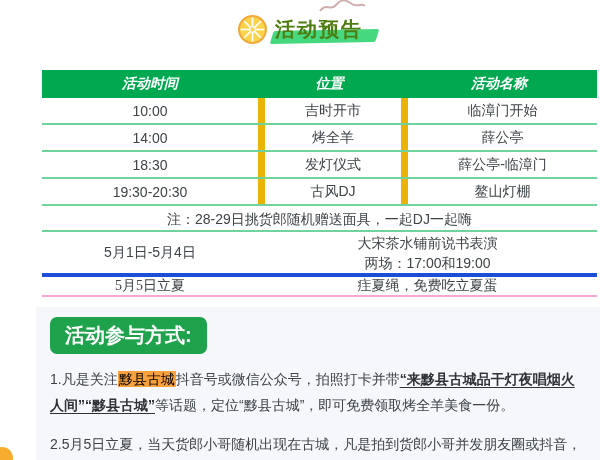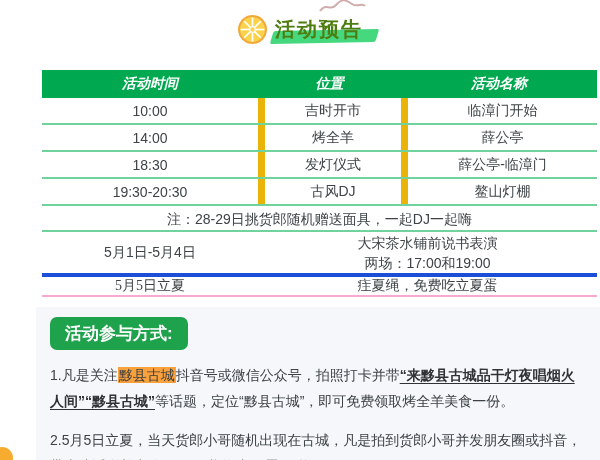--- a/index.html
+++ b/index.html
@@ -53,25 +53,25 @@
   .wide-row.short { height:20px; border-bottom:2px solid #f9a8d4;font-family:Liberation Serif, serif; }
   .wide-row .detail2 { line-height:20px; }
 
   
   .panel {
     position:absolute; top:307px; left:36px; right:0; bottom:0;
     background:#f6f7fa; padding:10px 14px 0 14px;
   }
   .badge {
     display:inline-block; background:#1fa24c; color:#fff; font-weight:bold;
-    font-size:17px; padding:5px 15px; border-radius:7px;
+    font-size:20px; padding:5px 15px; border-radius:7px;
   }
   .panel p { font-size:14px; line-height:26px; color:#3c4246; margin:12px 2px 0 0; }
   .panel p.second { margin-top:13px; }
-  .hl { background:#f9a13c; color:#404040; padding:0 1px; }
+  .hl { background:#f9a13c; color:#000000; padding:0 1px; }
   .topic { font-weight:bold; color:#2f3336; text-decoration:underline; text-underline-offset:3px; }
 
   .corner-dot {
     position:absolute; left:-9px; bottom:-9px; width:22px; height:22px;
     border-radius:50%; background:#f7ac2f;
   }
 </style>
 </head>
 <body>
 

